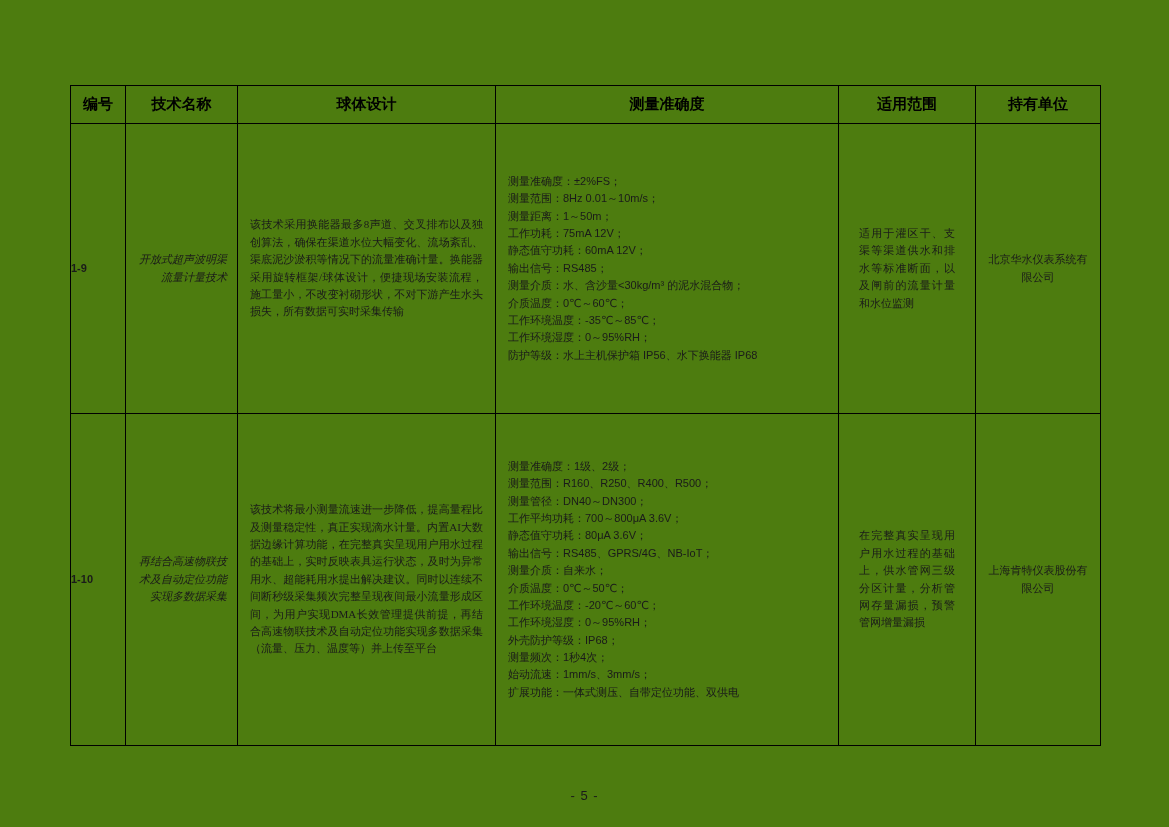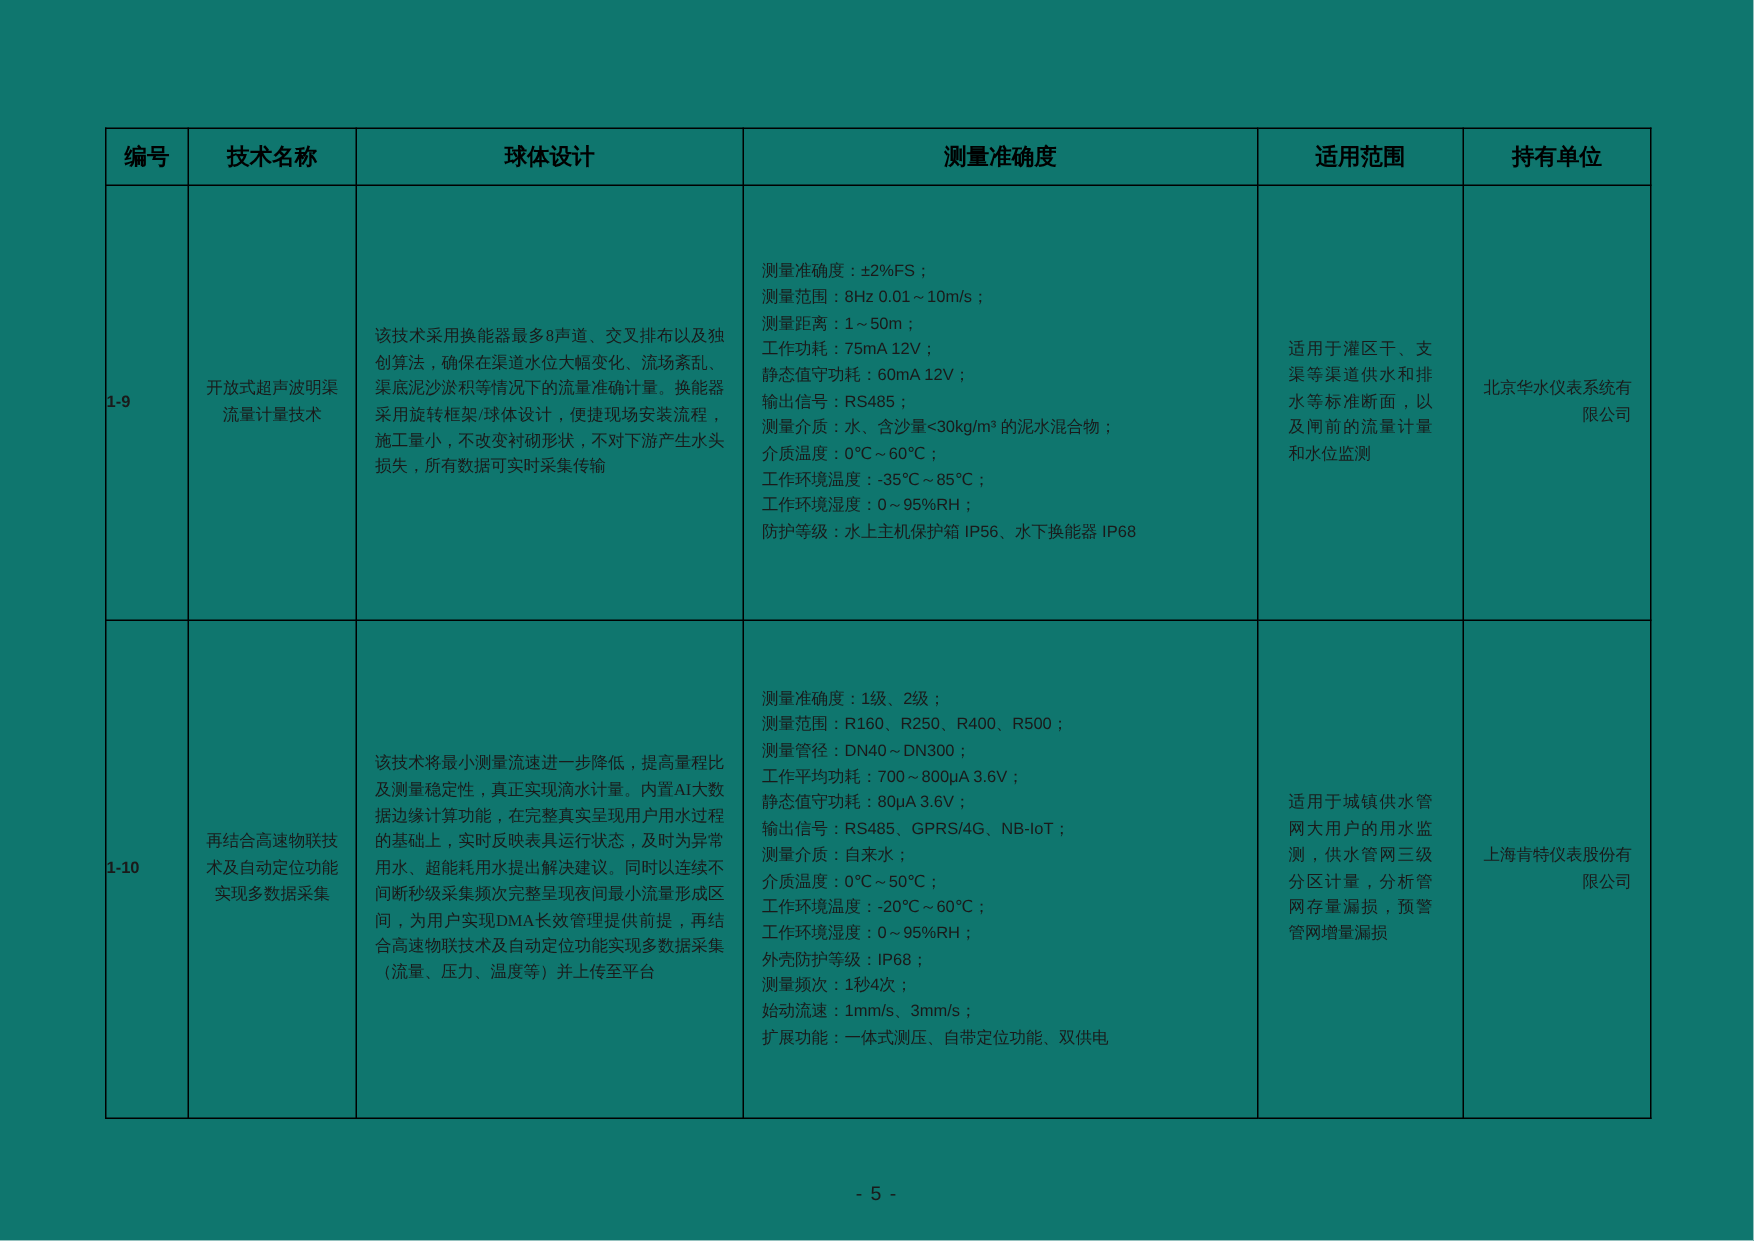--- a/index.html
+++ b/index.html
@@ -1,21 +1,21 @@
 <!DOCTYPE html>
 <html><head>
 <meta charset="utf-8">
 <style>
   * { margin: 0; padding: 0; box-sizing: border-box; }
   html, body { background: #ffffff; }
   .page {
     position: relative;
     width: 1169px;
     height: 827px;
-    background: #0f766e;
+    background: #4d7c0f;
     font-family: "Liberation Sans", "DejaVu Sans", sans-serif;
     color: #111111;
     overflow: hidden;
   }
   table.tech-table {
     position: absolute;
     left: 70px;
     top: 85px;
     width: 1030px;
     border-collapse: collapse;
@@ -35,25 +35,25 @@
     color: #000000;
   }
   .tech-table td {
     font-size: 11px;
     line-height: 1.58;
     color: #1a1a1a;
   }
   tr.data-row-1 { height: 290px; }
   tr.data-row-2 { height: 332px; }
   td.cell-id { text-align: left; font-weight: bold; }
-  td.cell-name { padding: 6px 10px; text-align: center; }
+  td.cell-name { padding: 6px 10px; text-align: right; font-style: italic; }
   td.cell-intro { padding: 10px 12px; text-align: justify; font-family: Liberation Serif, serif; }
   td.cell-ind { padding: 10px 12px; text-align: left; white-space: pre-line; }
   td.cell-scope { padding: 10px 20px; text-align: justify; }
-  td.cell-holder { padding: 10px 12px; text-align: right; }
+  td.cell-holder { padding: 10px 12px; text-align: center; }
   .page-number {
     position: absolute;
     left: 0;
     right: 0;
     top: 788px;
     text-align: center;
     font-size: 13px;
     letter-spacing: 1px;
     color: #1a1a1a;
   }
@@ -112,21 +112,21 @@
 静态值守功耗：80μA 3.6V；
 输出信号：RS485、GPRS/4G、NB-IoT；
 测量介质：自来水；
 介质温度：0℃～50℃；
 工作环境温度：-20℃～60℃；
 工作环境湿度：0～95%RH；
 外壳防护等级：IP68；
 测量频次：1秒4次；
 始动流速：1mm/s、3mm/s；
 扩展功能：一体式测压、自带定位功能、双供电</td>
-        <td class="cell-scope">适用于城镇供水管网大用户的用水监测，供水管网三级分区计量，分析管网存量漏损，预警管网增量漏损</td>
+        <td class="cell-scope">在完整真实呈现用户用水过程的基础上，供水管网三级分区计量，分析管网存量漏损，预警管网增量漏损</td>
         <td class="cell-holder">上海肯特仪表股份有限公司</td>
       </tr>
     </tbody>
   </table>
 
   <div class="page-number">- 5 -</div>
 
 </div>
 
 </body></html>

